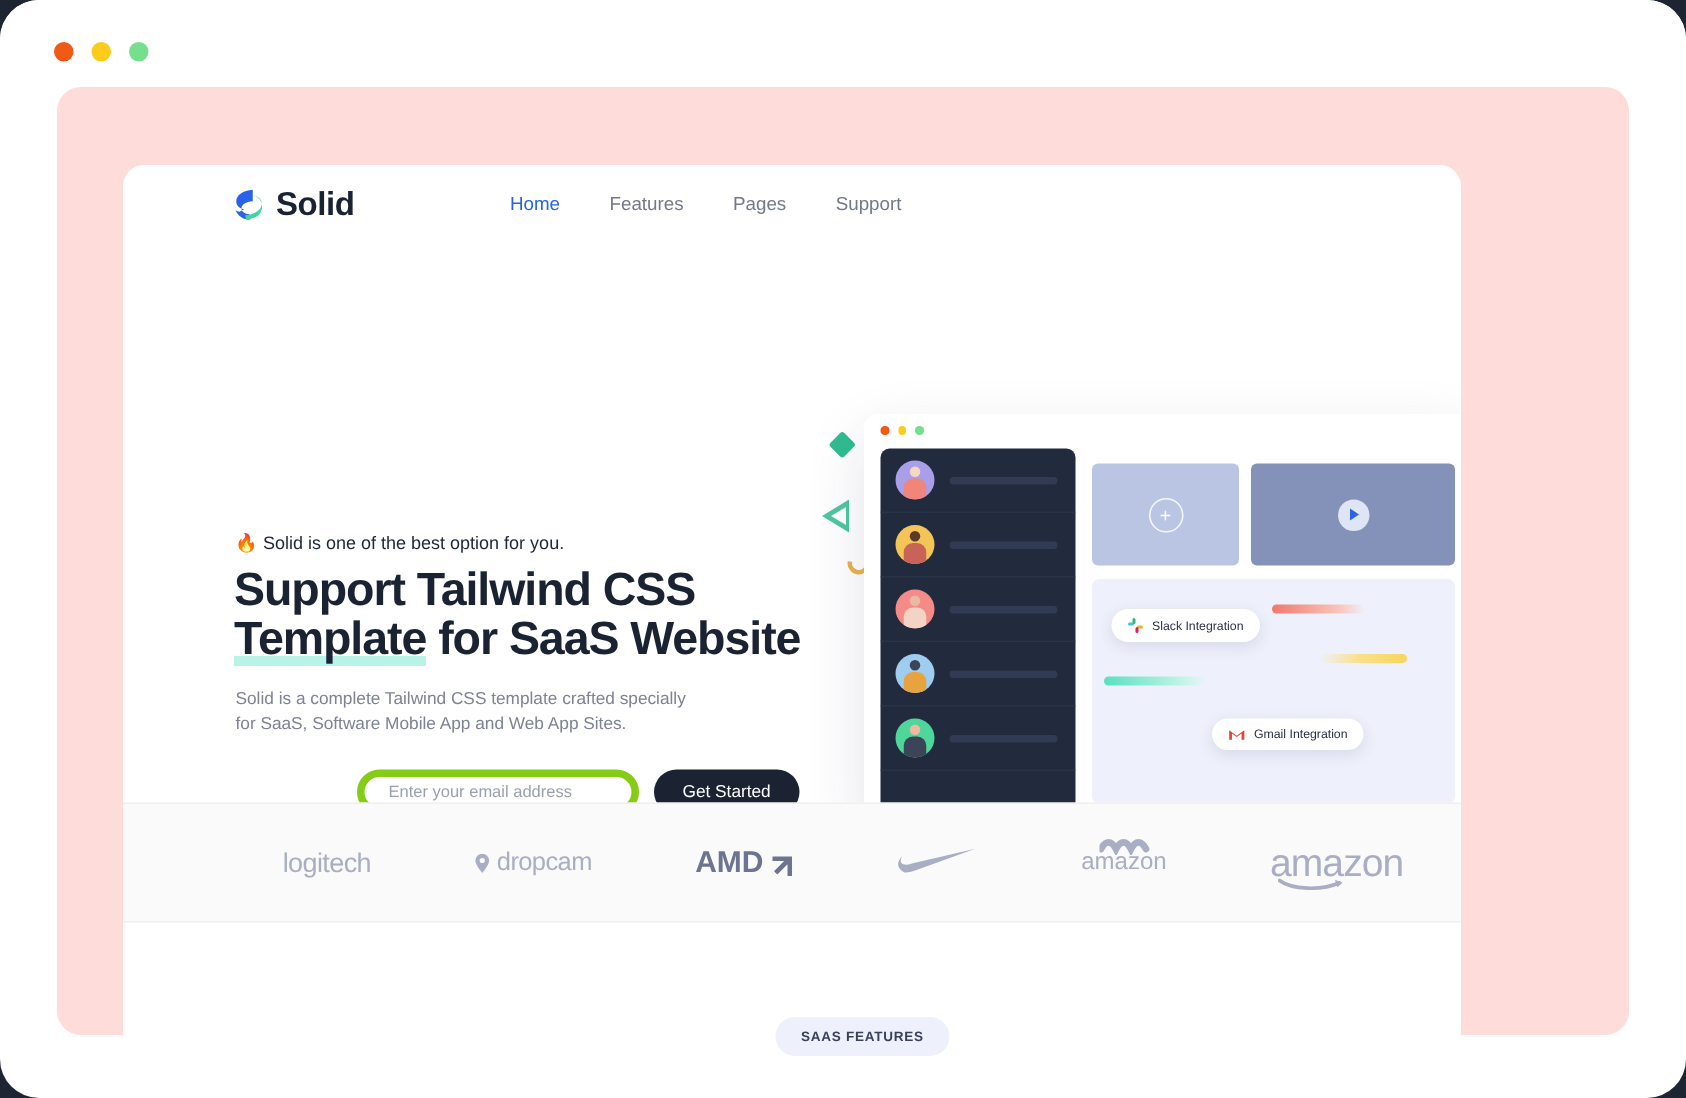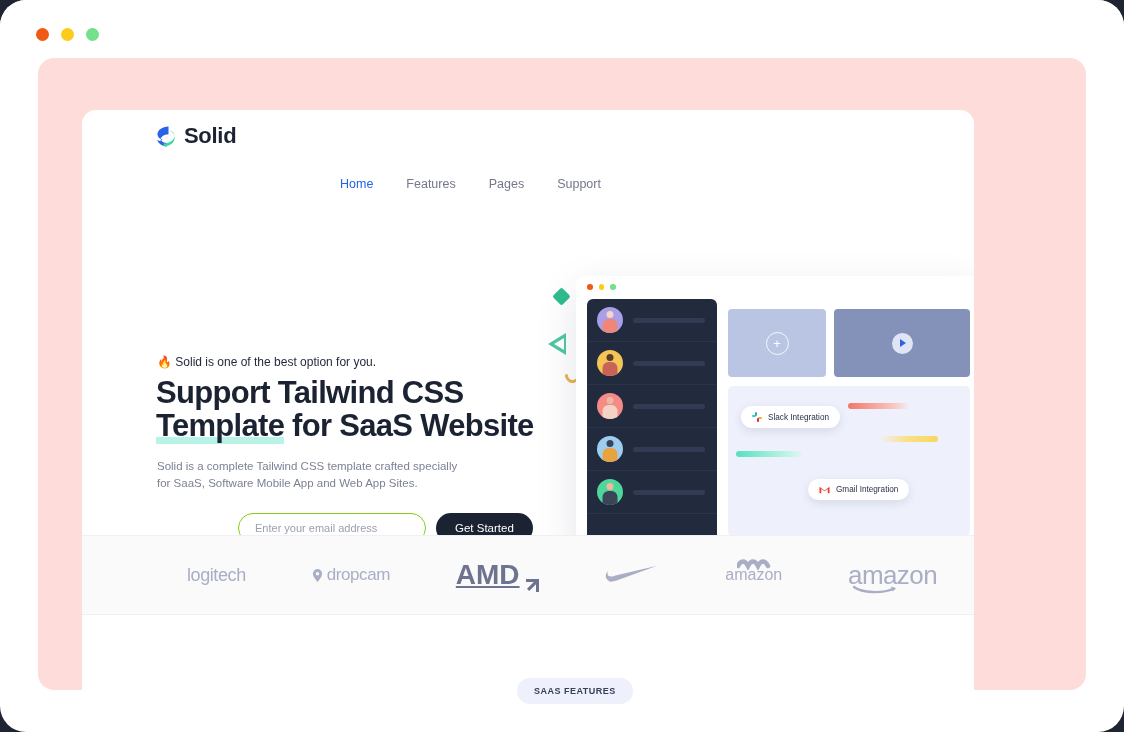--- a/index.html
+++ b/index.html
@@ -76,21 +76,21 @@
   }
   .brand-name {
     font-size: 22px;
     font-weight: bold;
     color: #1b2333;
     letter-spacing: -0.3px;
   }
   .nav-links {
     position: absolute;
     left: 258px; top: 19px;
-    display: flex; gap: 33px; margin-top: 48px;
+    display: flex; gap: 33px;
   }
   .nav-link {
     font-size: 12.5px;
     color: #73788a;
     text-decoration: none;
     white-space: nowrap;
   }
   .nav-link.active { color: #2563eb; }
 
   .nav-right {
@@ -152,21 +152,21 @@
   }
 
   .form {
     position: absolute;
     left: 156px; top: 345px;
     display: flex; align-items: center; gap: 10px;
   }
   .email-input {
     width: 188px;
     height: 30px;
-    border: 1px solid #84cc16;
+    border: 5px solid #84cc16;
     border-radius: 999px;
     padding: 0 16px;
     font-size: 11px;
     color: #9aa0ae;
     background: #ffffff;
     outline: none;
     font-family: "Liberation Sans", sans-serif;
   }
   .email-input::placeholder { color: #9aa0ae; }
   .btn-started {
@@ -368,21 +368,21 @@
     padding: 0 72px;
   }
   .logo {
     color: #a9aec4;
     font-size: 19px;
     white-space: nowrap;
     display: flex; align-items: center; gap: 4px;
   }
   .logo-logitech { font-size: 18px; letter-spacing: -0.4px; }
   .logo-dropcam  { font-size: 17px; letter-spacing: -0.4px; }
-  .logo-amd      { font-size: 28px; font-weight: bold; color: #6e7490; letter-spacing: 0px; text-decoration: underline; }
+  .logo-amd      { font-size: 20px; font-weight: bold; color: #6e7490; letter-spacing: 0px; }
   .logo-mandiri  { font-size: 16px; letter-spacing: 0px; position: relative; }
   .logo-amazon   { font-size: 26px; letter-spacing: -0.6px; position: relative; }
 
   .nike-swoosh { width: 54px; height: 22px; }
   .pin { width: 11px; height: 13px; }
   .amd-arrow {
     display: inline-block;
     width: 15px; height: 15px;
     position: relative;
     margin-left: 1px;

